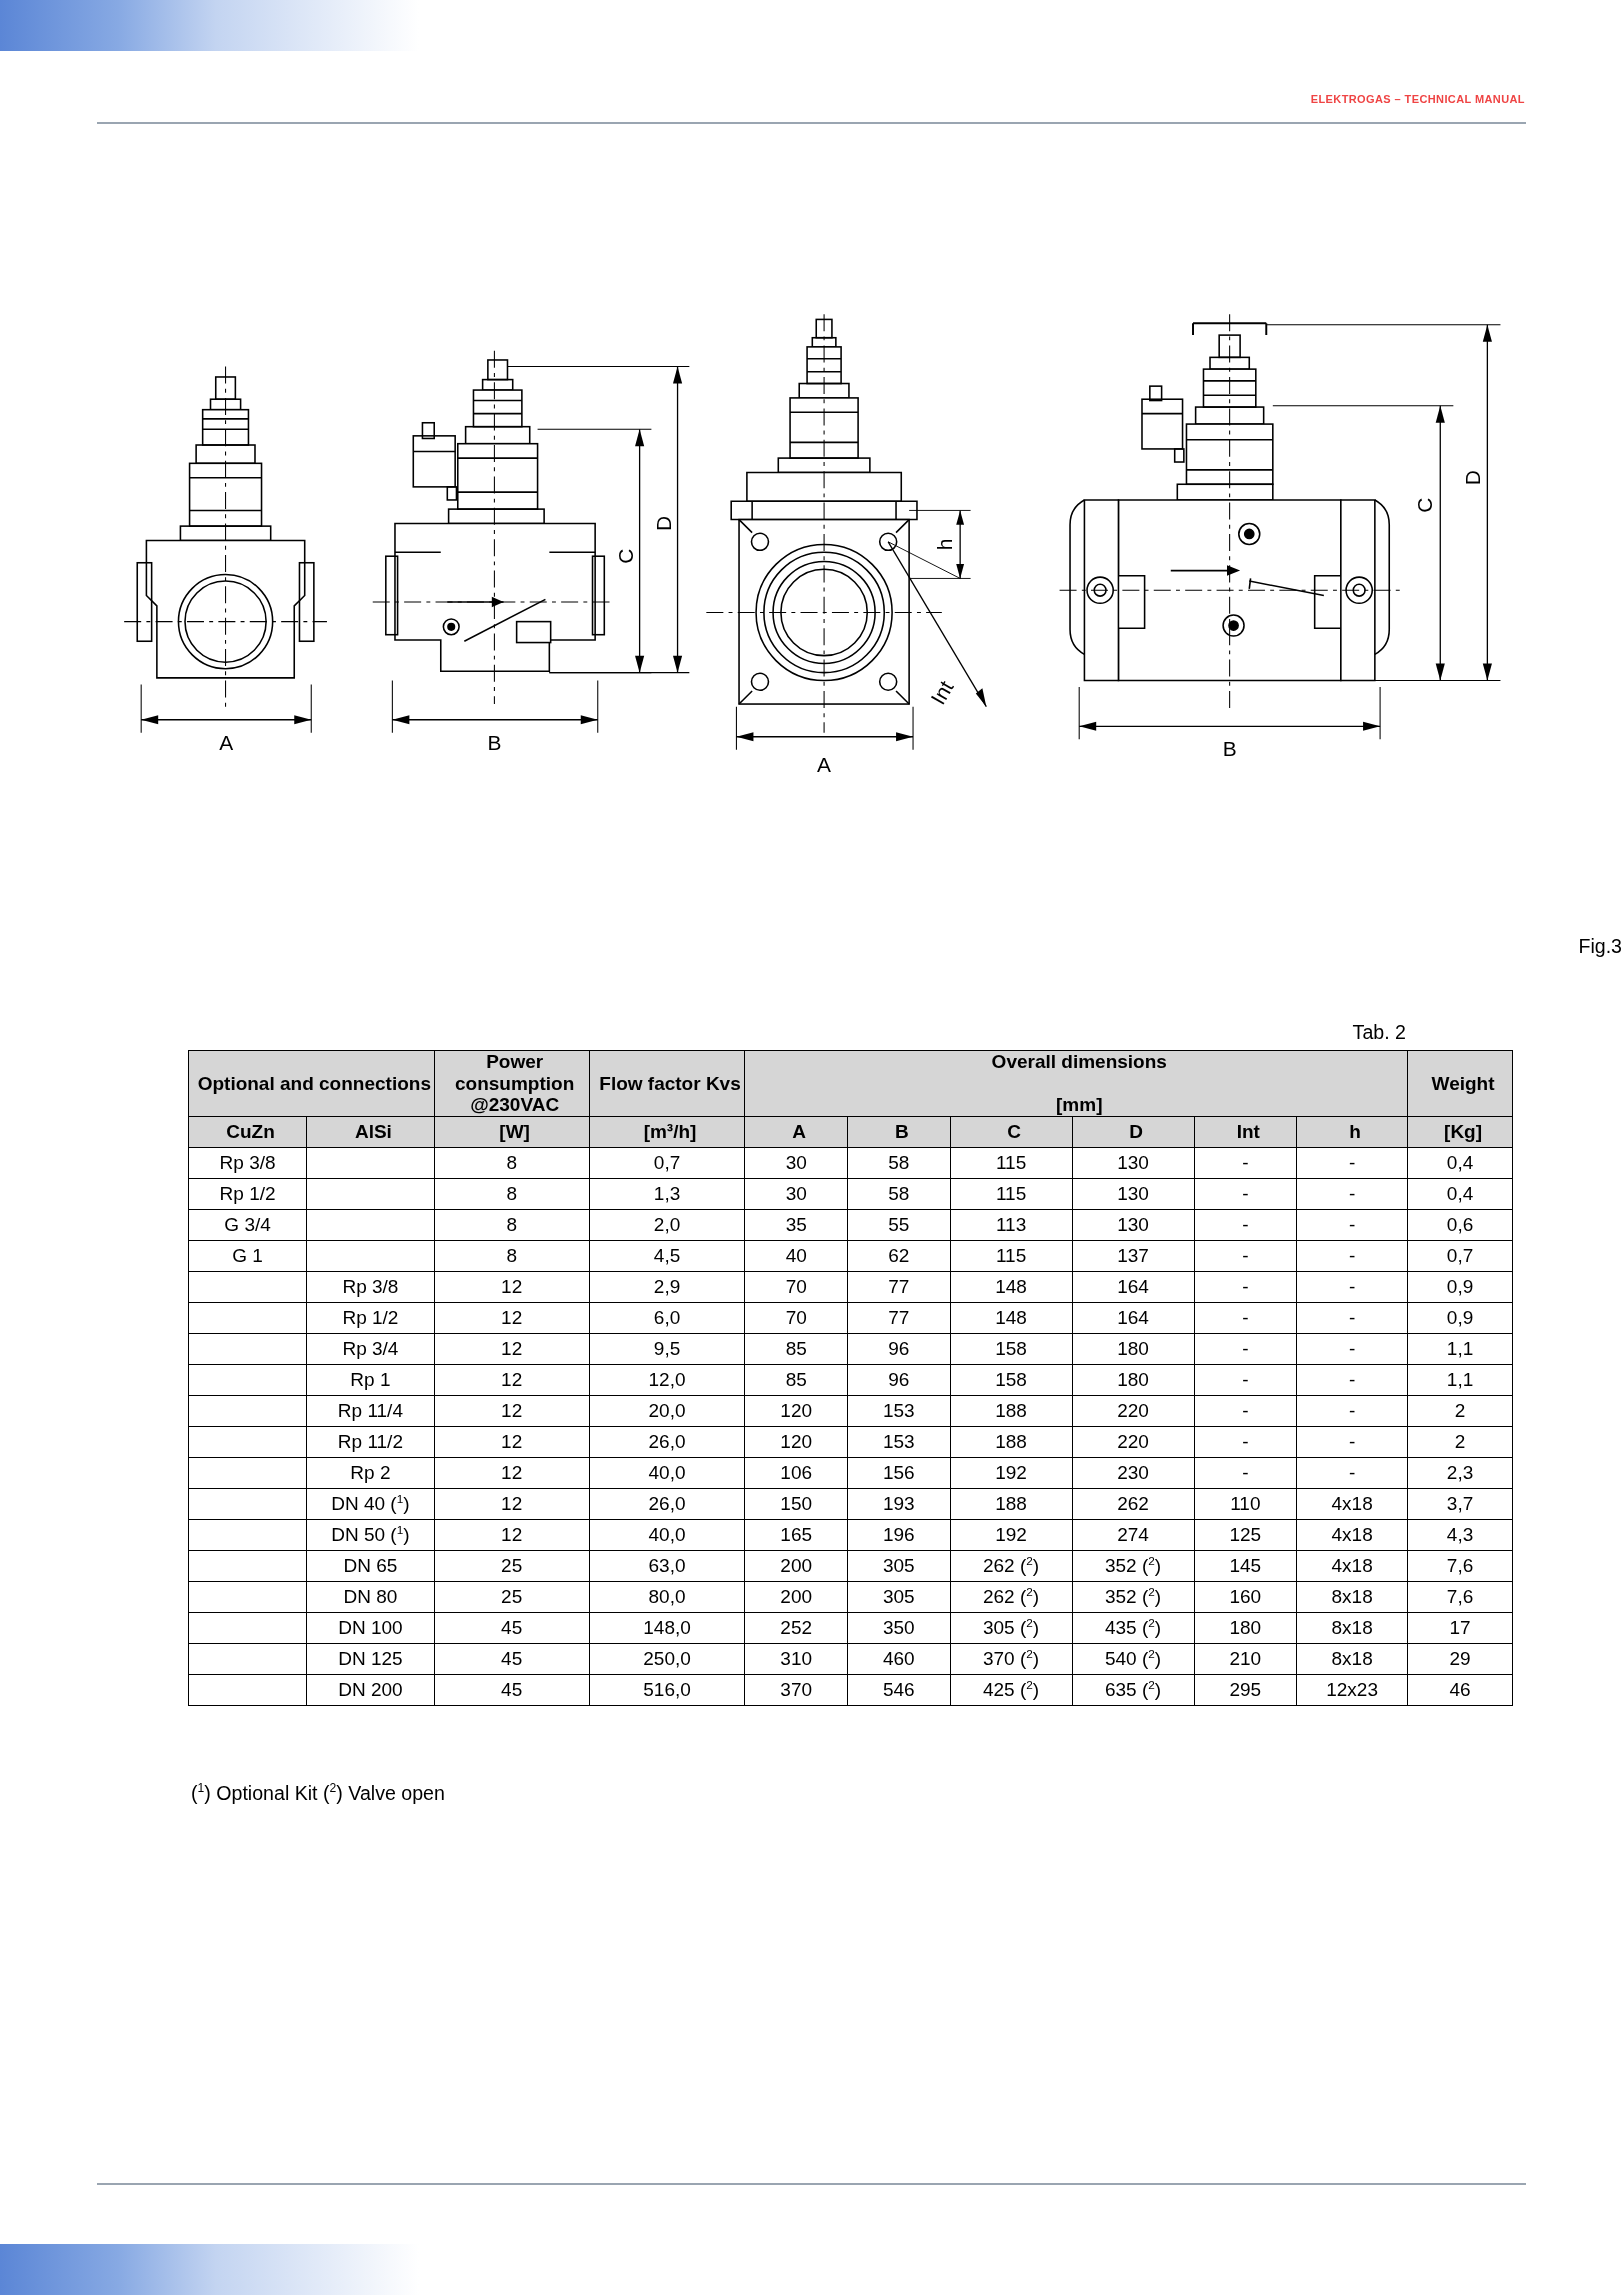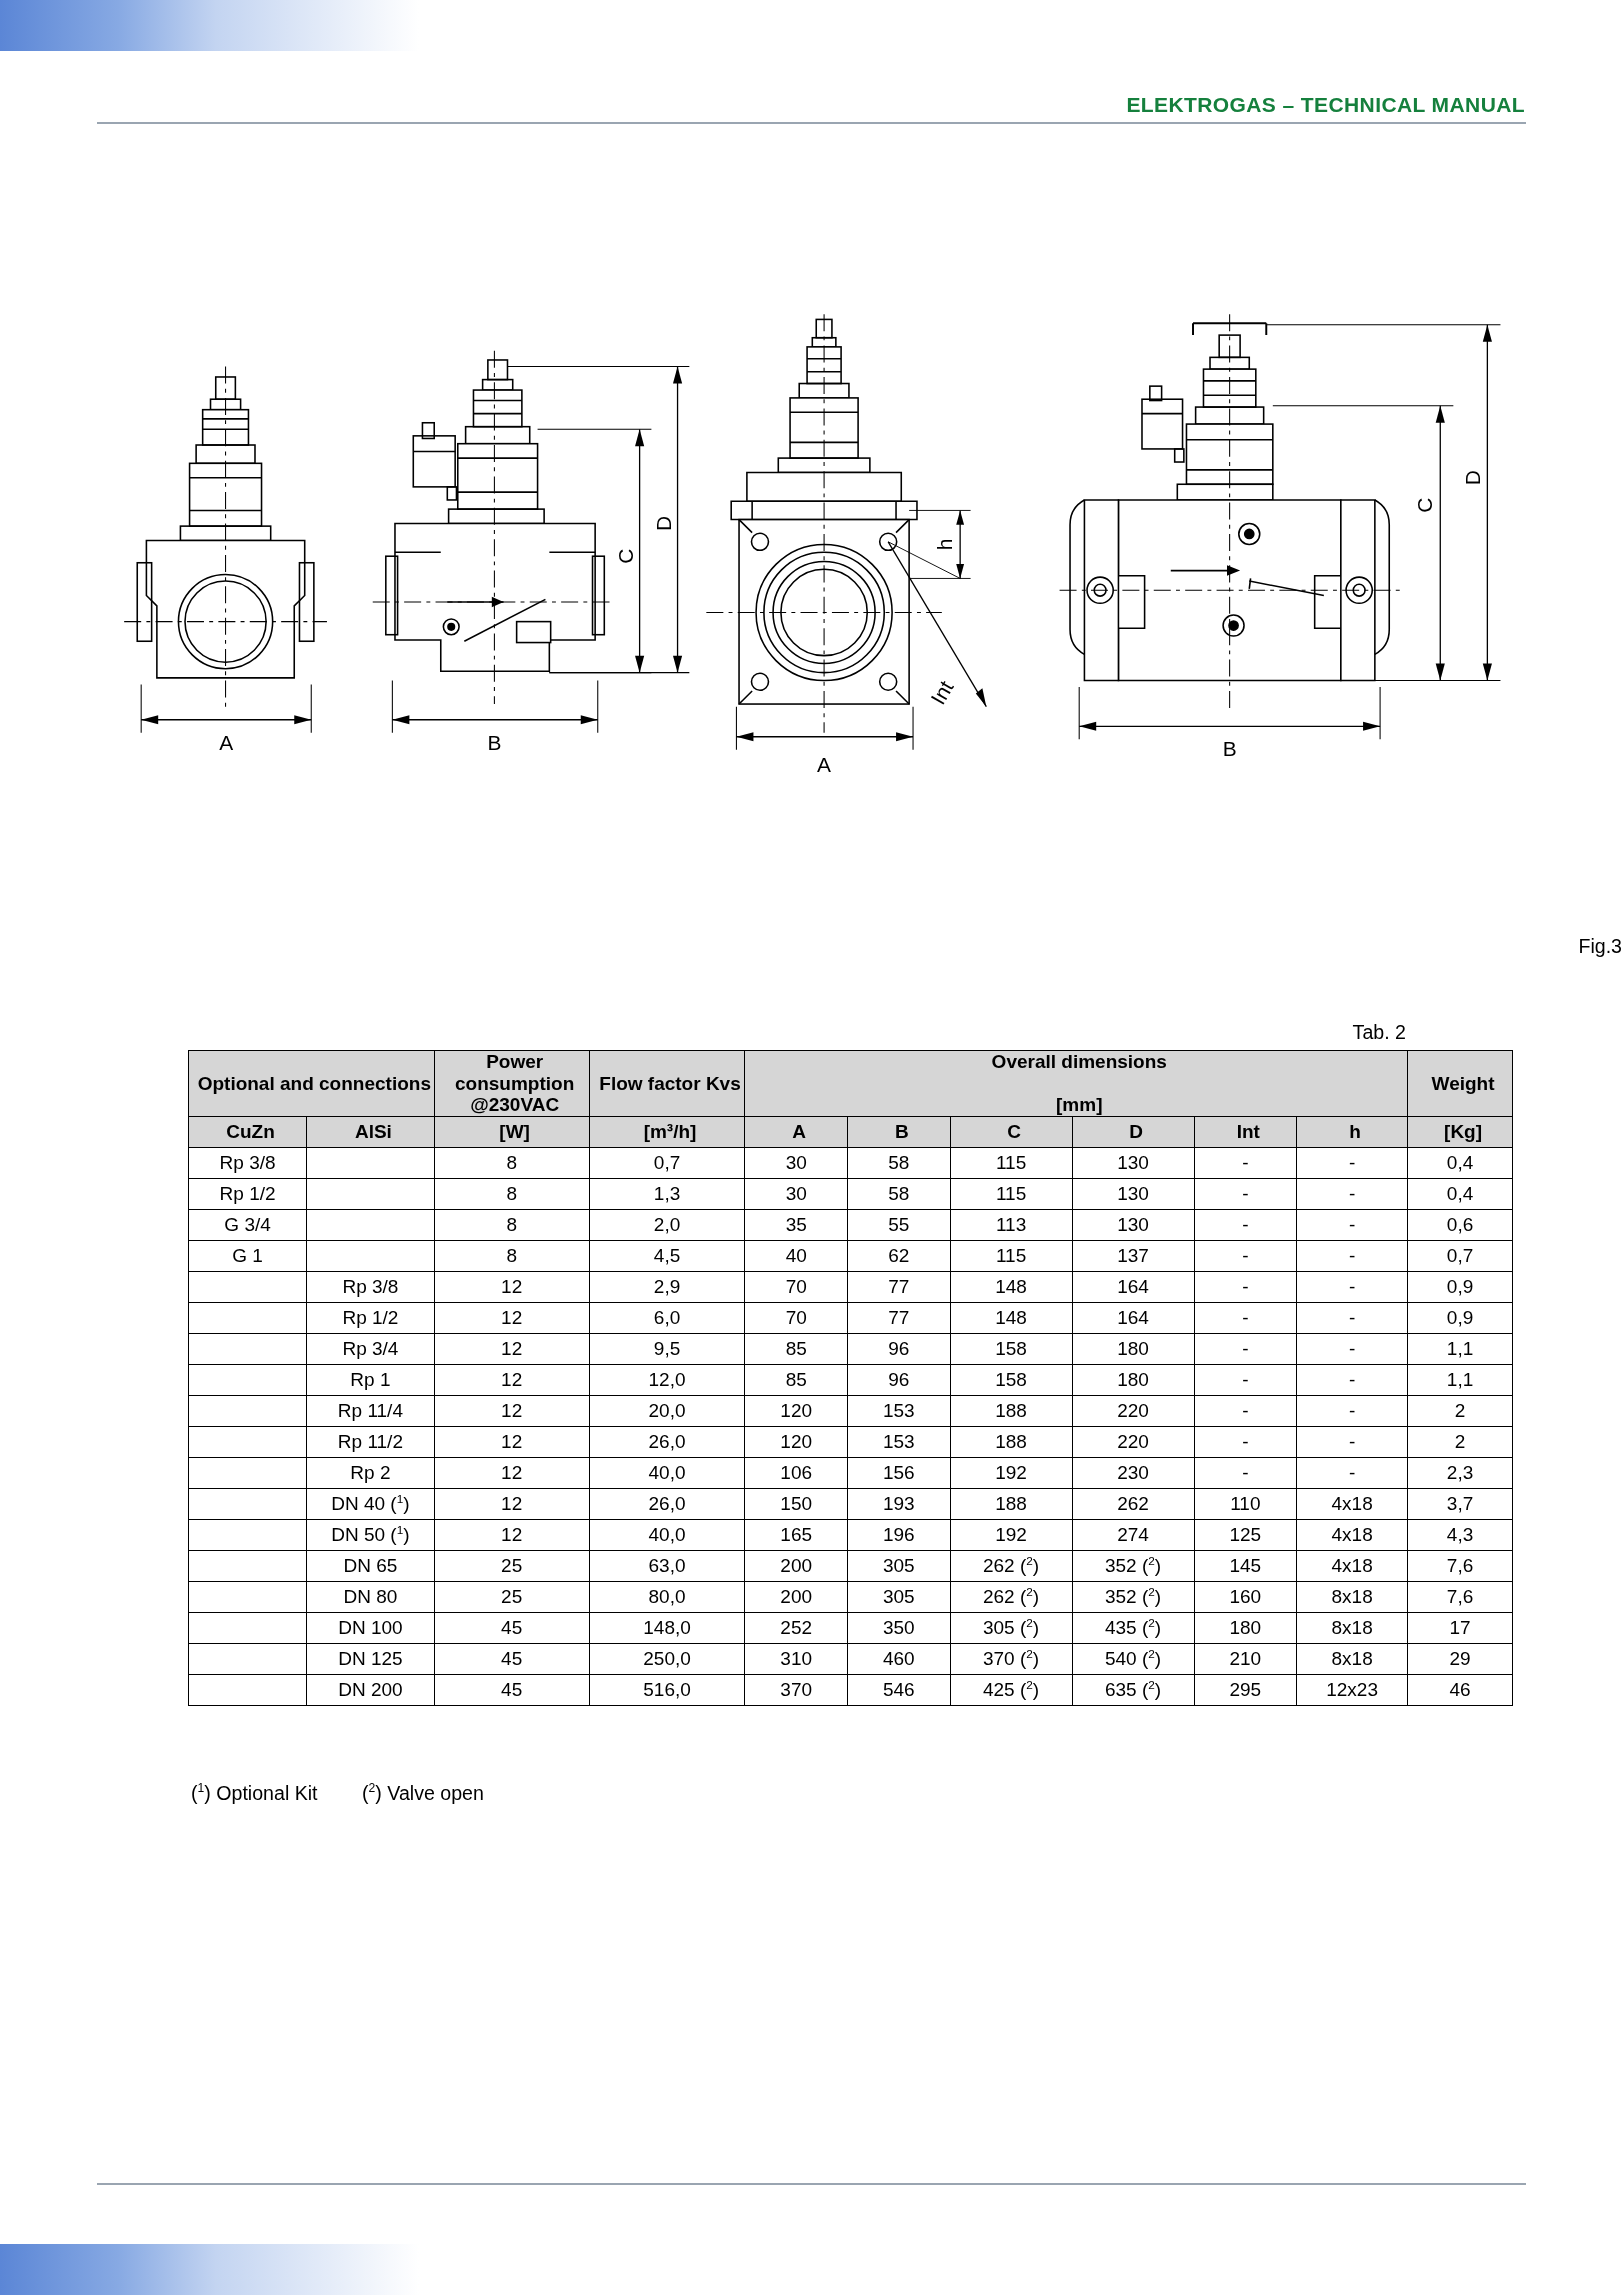--- a/index.html
+++ b/index.html
@@ -26,24 +26,24 @@
   .bottom-band {
     position: absolute;
     left: 0; bottom: 0;
     width: 1622px; height: 51px;
     background: linear-gradient(to right, #5b86d6 0px, #87a9e3 118px, #c3d4f1 216px, #ffffff 419px, #ffffff 1622px);
   }
   .header-text {
     position: absolute;
     right: 97px;
     top: 93px;
-    font-size: 21px;
+    font-size: 11px;
     font-weight: bold;
     letter-spacing: 0.4px;
-    color: #15803d;
+    color: #ef4444;
     white-space: nowrap;
   }
   .header-rule {
     position: absolute;
     left: 97px;
     top: 122px;
     width: 1429px;
     height: 2px;
     background: #9aa5b1;
   }
@@ -124,21 +124,21 @@
   .c-w     { width: 99px; }
 
   sup { font-size: 0.62em; vertical-align: super; }
 
   .footnotes {
     position: absolute;
     left: 191px;
     top: 1781px;
     font-size: 19.6px;
   }
-  .footnotes .fn2 { margin-left: 39px; }
+  .footnotes .fn2 { }
 
   .dim-label { font-family: "Liberation Sans", sans-serif; font-size: 32px; }
 </style>
 </head>
 <body>
 
 <div class="top-band"></div>
 <div class="bottom-band"></div>
 
 <div class="header-text">ELEKTROGAS – TECHNICAL MANUAL</div>

